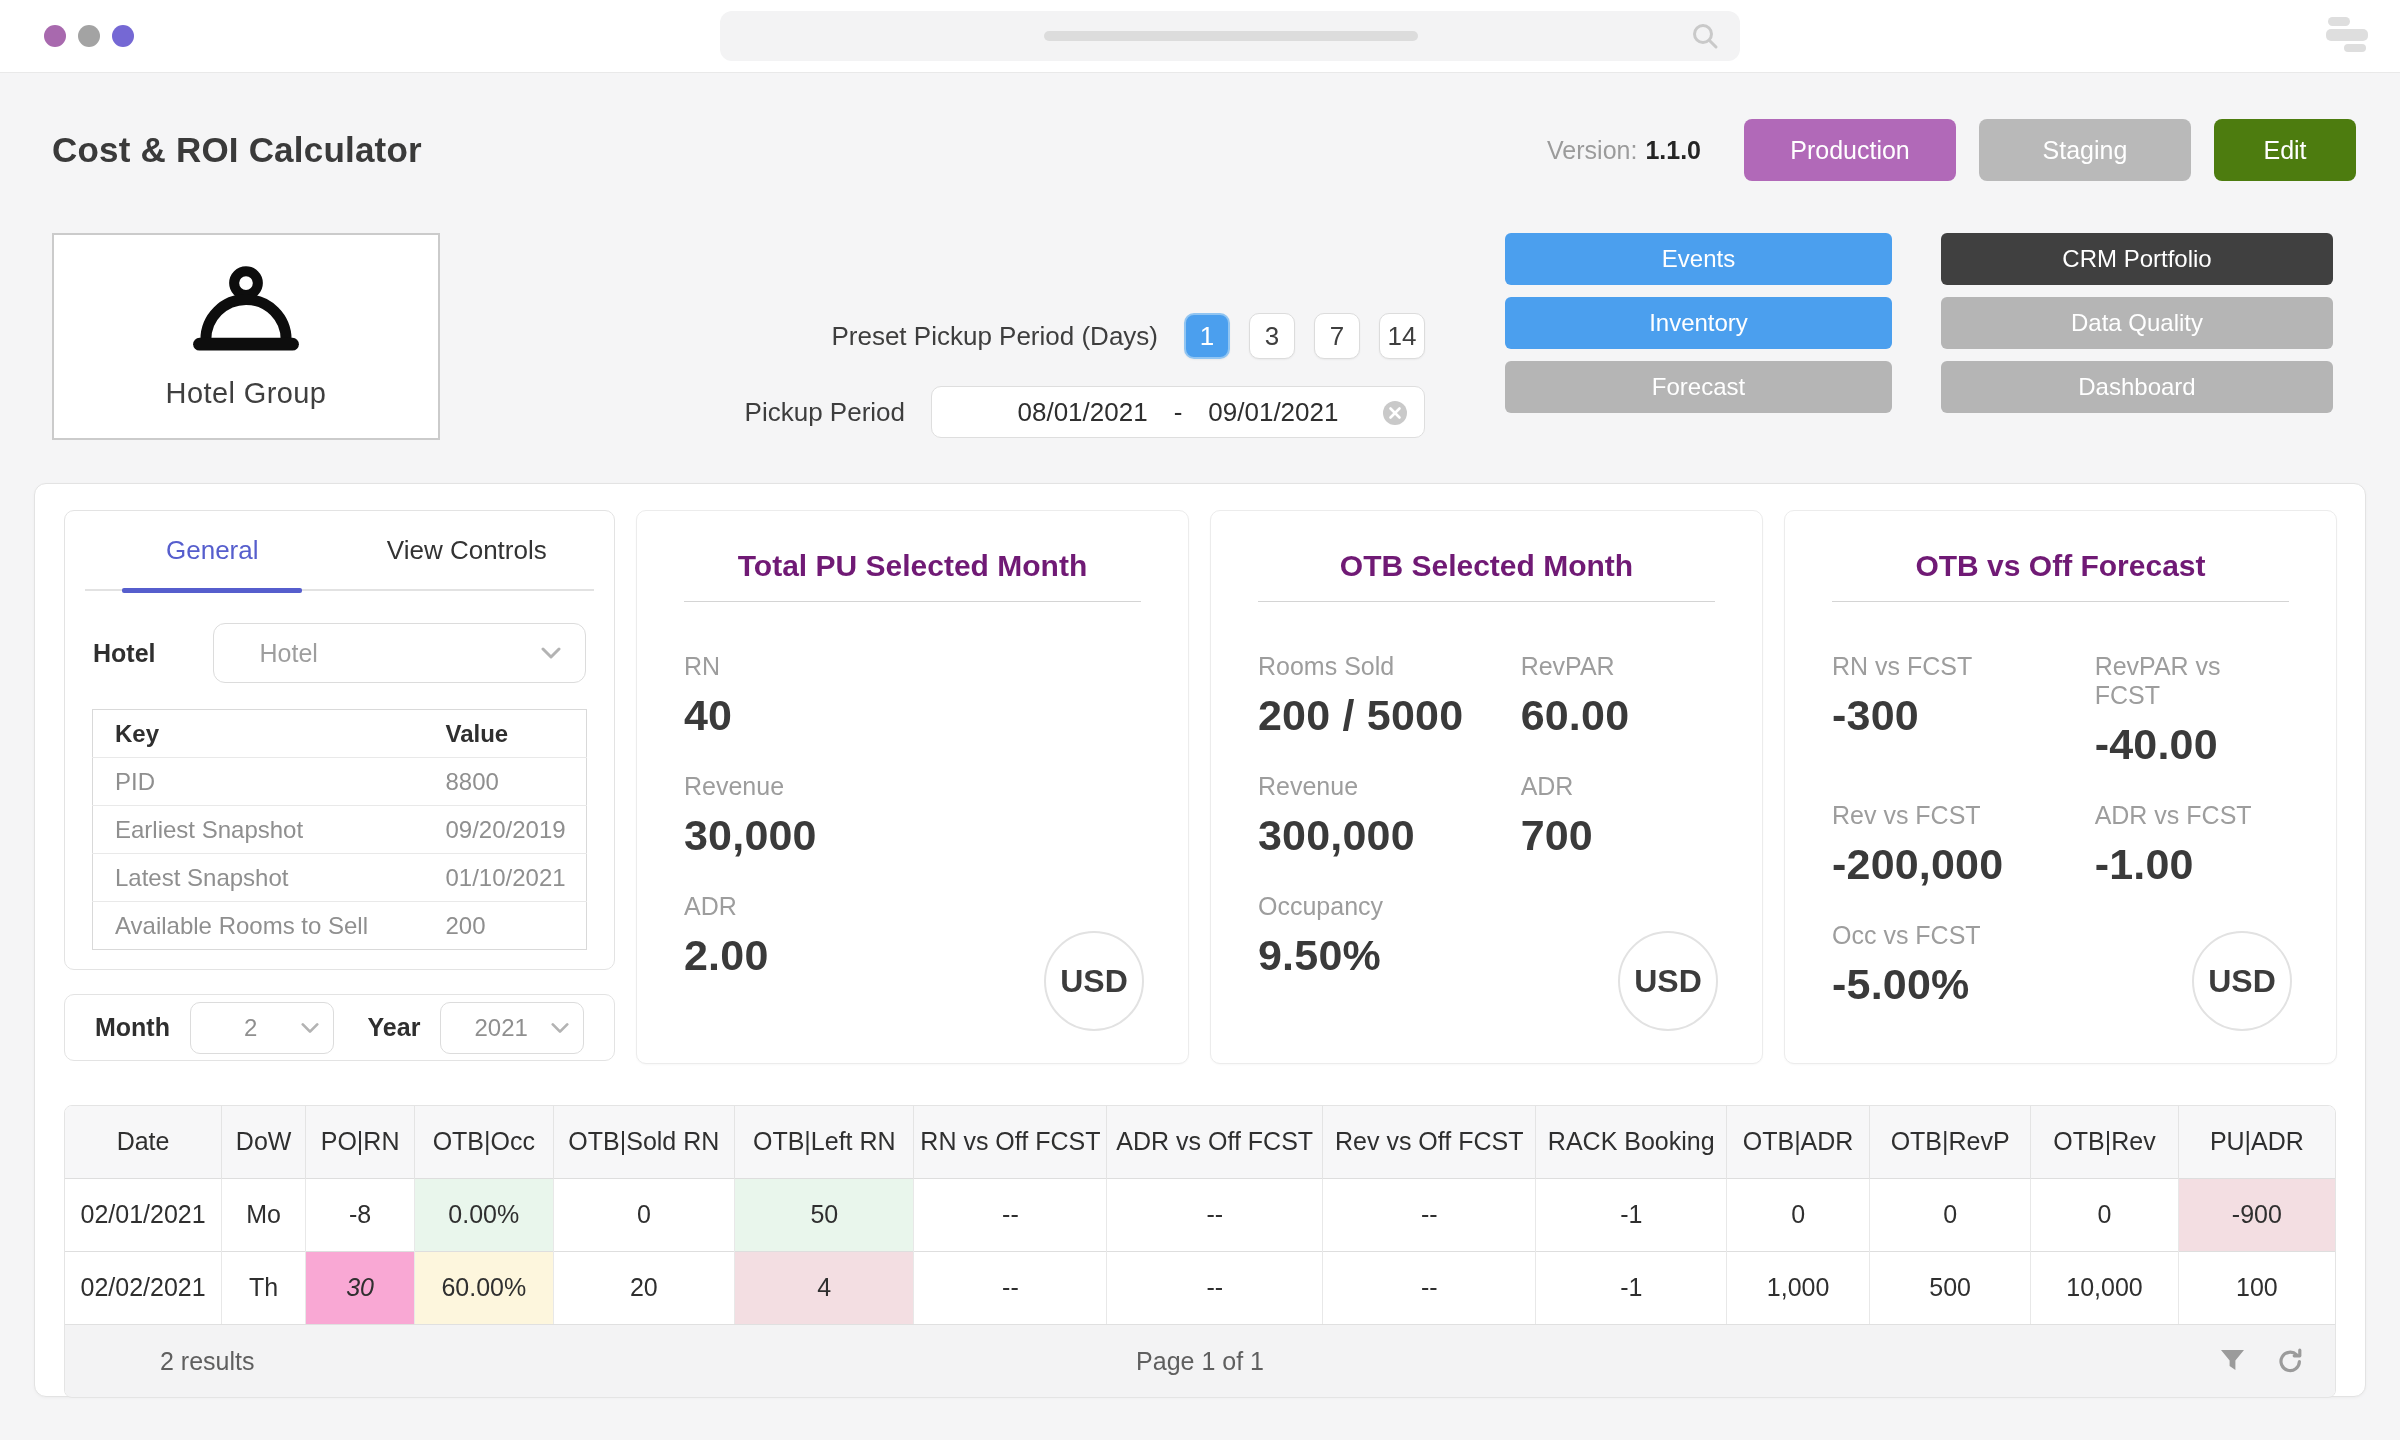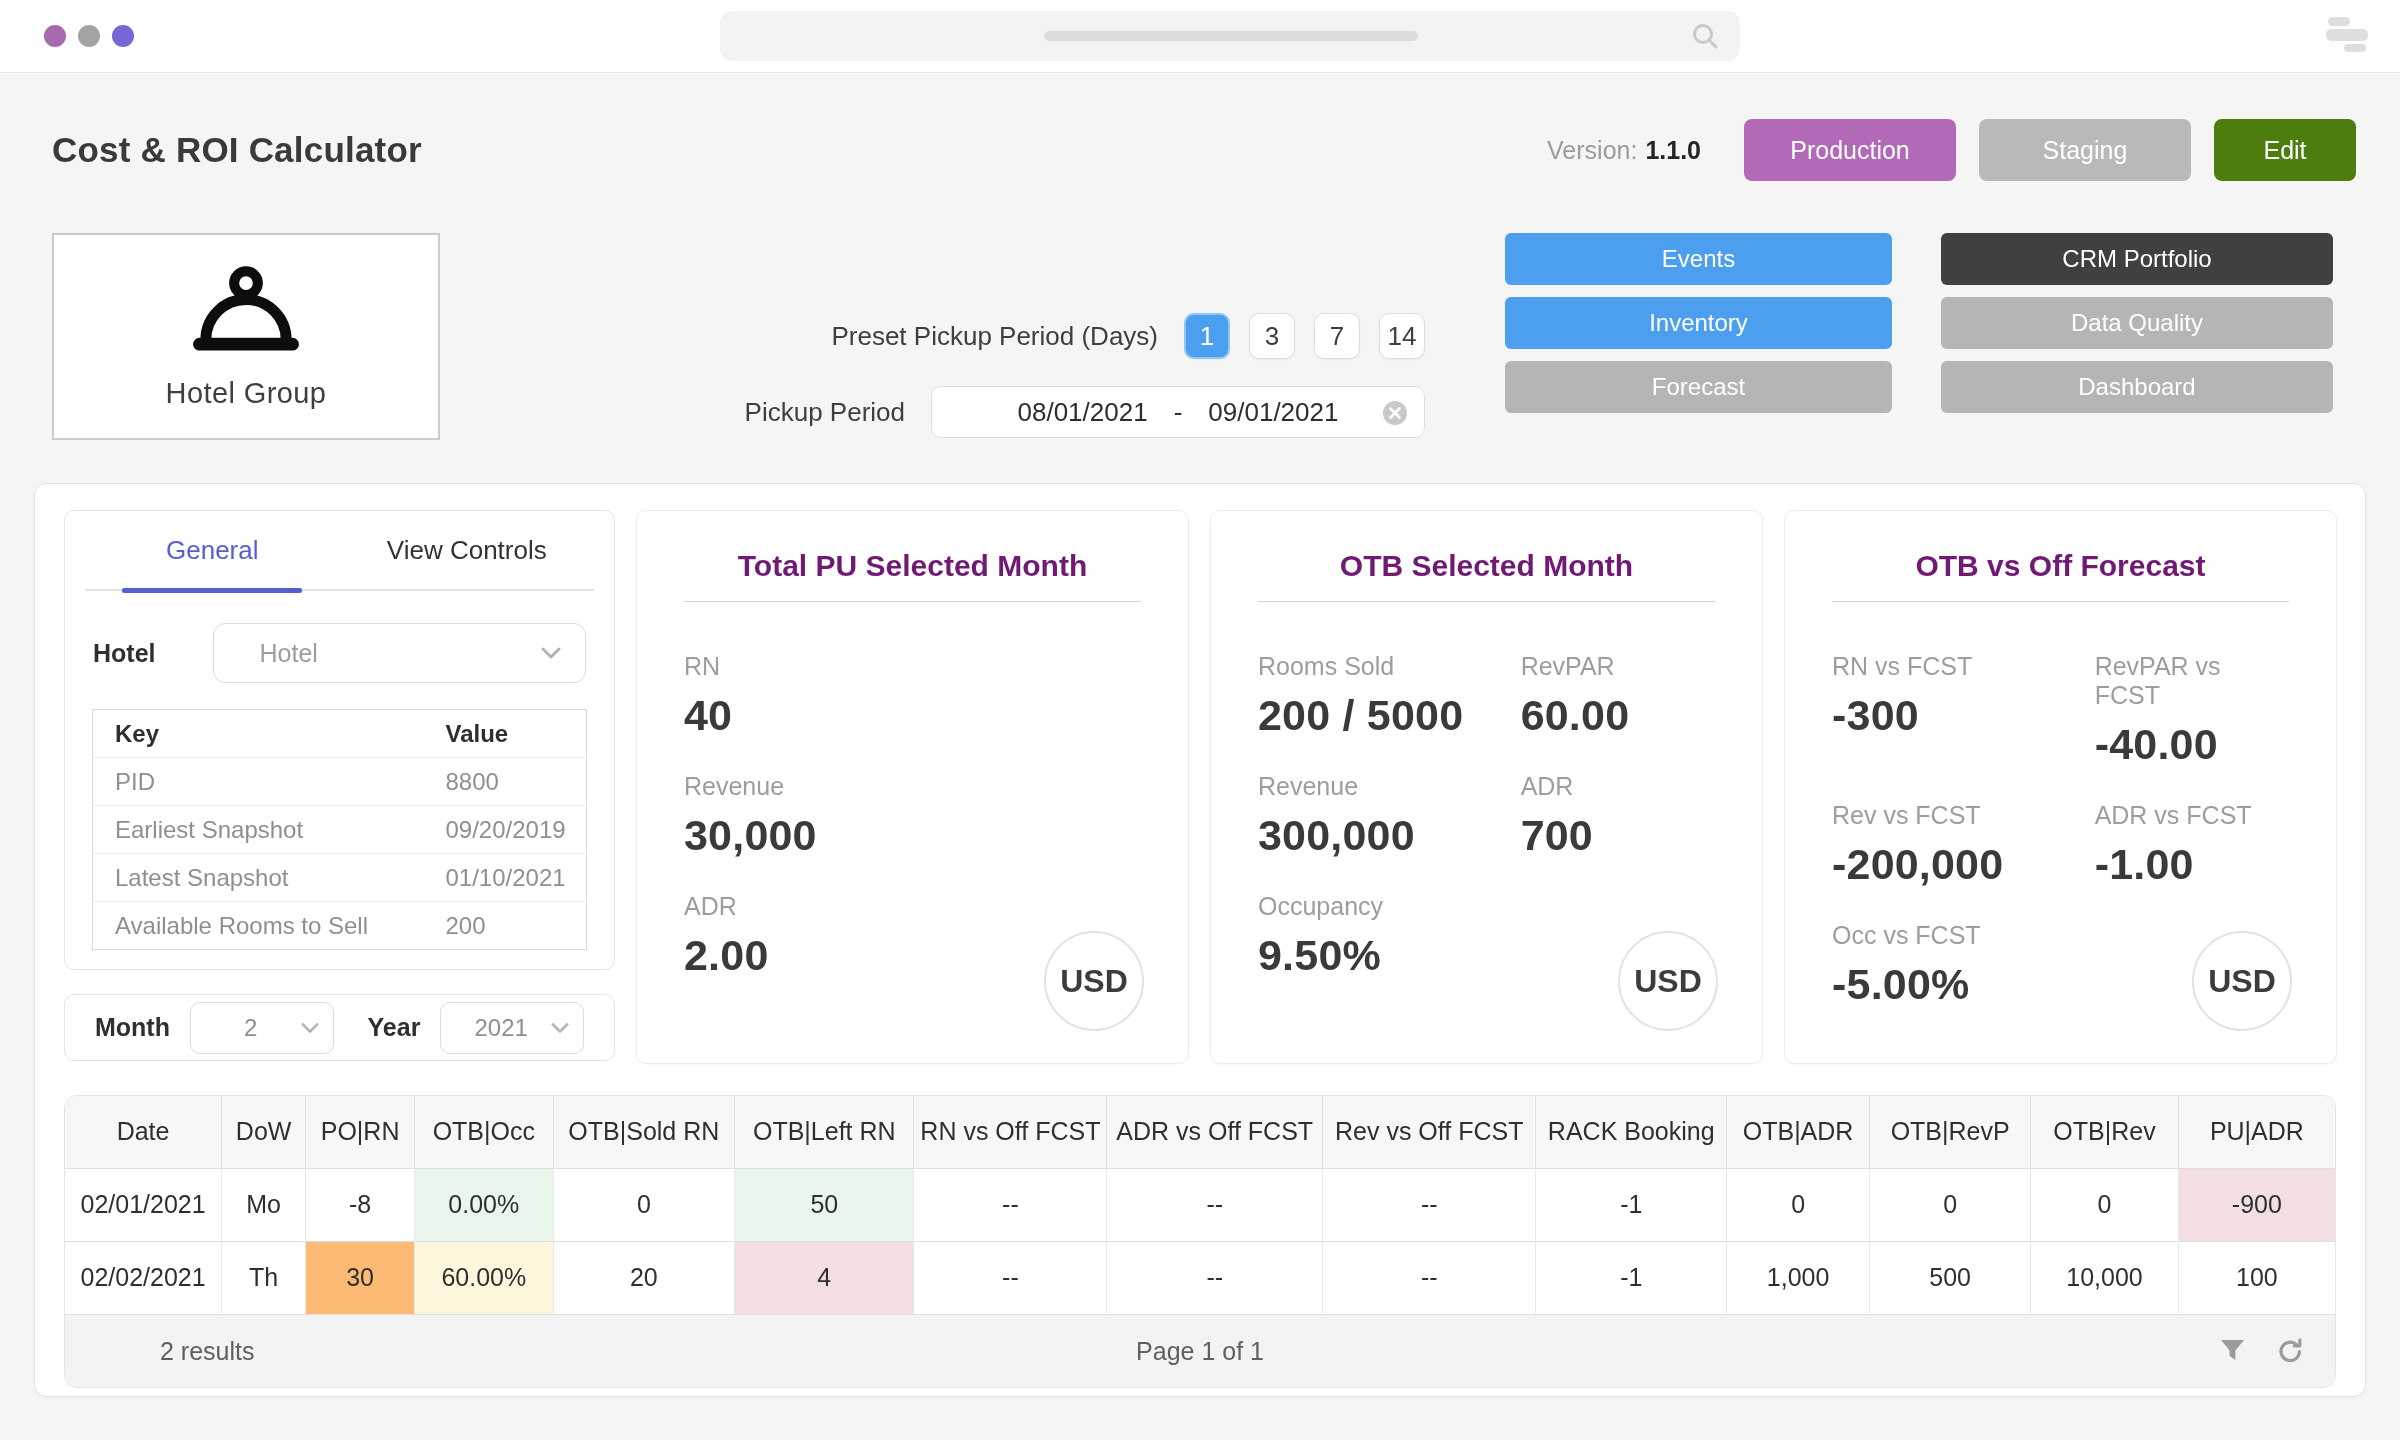--- a/index.html
+++ b/index.html
@@ -90,21 +90,21 @@
   .metrics { margin-top:50px; display:grid; row-gap:32px; }
   .metrics.one-col { grid-template-columns:1fr; }
   .metrics.two-col { grid-template-columns:1.3fr 1fr; column-gap:10px; }
   .metric .label { font-size:25px; color:#9d9d9d; }
   .metric .value { margin-top:10px; font-size:43px; font-weight:600; color:#3a3a3a; letter-spacing:.2px; }
   .usd { position:absolute; right:44px; bottom:32px; width:100px; height:100px; background:#fff;
          border:2px solid #e2e2e2; border-radius:50%; display:flex; align-items:center; justify-content:center;
          font-size:32px; font-weight:600; color:#3c3c3c; }
 
   
-  .data-table-wrap { margin-top:31px; border:1.5px solid #e4e4e4; border-radius:13px; overflow:hidden; }
+  .data-table-wrap { margin-top:41px; border:1.5px solid #e4e4e4; border-radius:8px; overflow:hidden; }
   .data-table { width:100%; border-collapse:collapse; table-layout:fixed; font-size:25px; color:#2f2f2f; }
   .data-table th { height:72px; background:#f7f7f8; font-weight:400; border-left:1.5px solid #e4e4e4; white-space:nowrap; }
   .data-table th:first-child { border-left:none; }
   .data-table td { height:73px; text-align:center; border-left:1.5px solid #e8e8e8; border-top:1.5px solid #dedede; }
   .data-table td:first-child { border-left:none; }
   .table-footer { height:73px; background:#f3f3f4; border-top:1.5px solid #e0e0e0; display:flex; align-items:center;
                   position:relative; font-size:25px; color:#5f5f5f; }
   .results { margin-left:95px; }
   .page-ind { position:absolute; left:50%; transform:translateX(-50%); }
   .footer-icons { margin-left:auto; margin-right:30px; display:flex; align-items:center; gap:30px; }
@@ -384,21 +384,21 @@
               <td>--</td>
               <td>-1</td>
               <td>0</td>
               <td>0</td>
               <td>0</td>
               <td style="background: rgb(243, 222, 226);">-900</td>
             </tr>
             <tr>
               <td>02/02/2021</td>
               <td>Th</td>
-              <td style="background: #fdba74;">30</td>
+              <td style="background: #f9a8d4; font-style: italic;">30</td>
               <td style="background: rgb(253, 246, 221);">60.00%</td>
               <td>20</td>
               <td style="background: rgb(243, 222, 226);">4</td>
               <td>--</td>
               <td>--</td>
               <td>--</td>
               <td>-1</td>
               <td>1,000</td>
               <td>500</td>
               <td>10,000</td>

